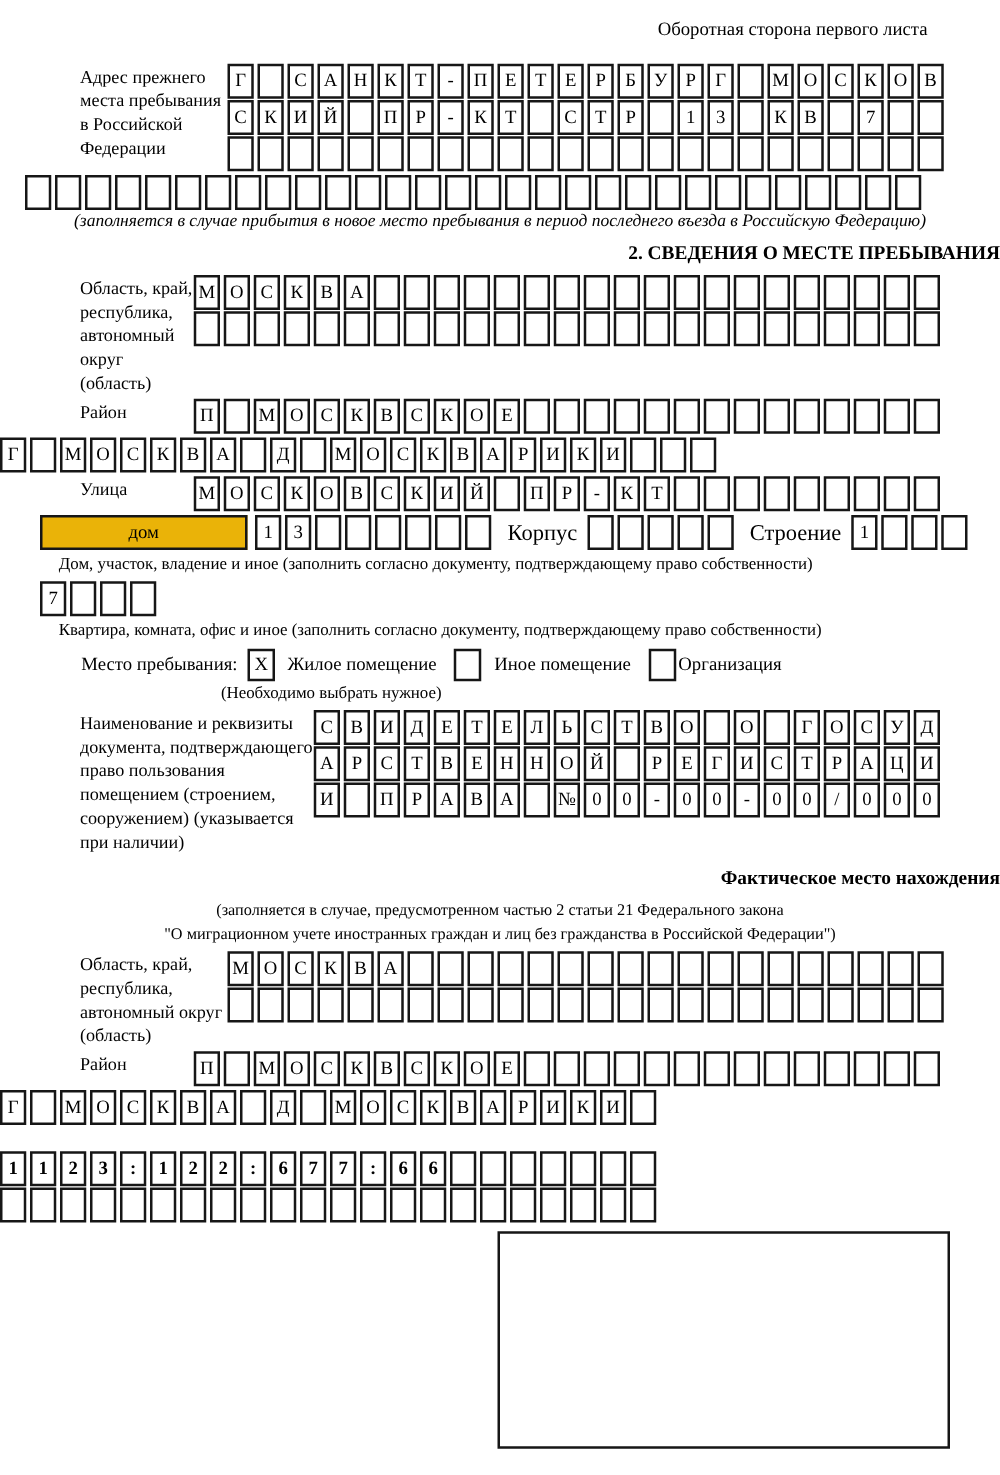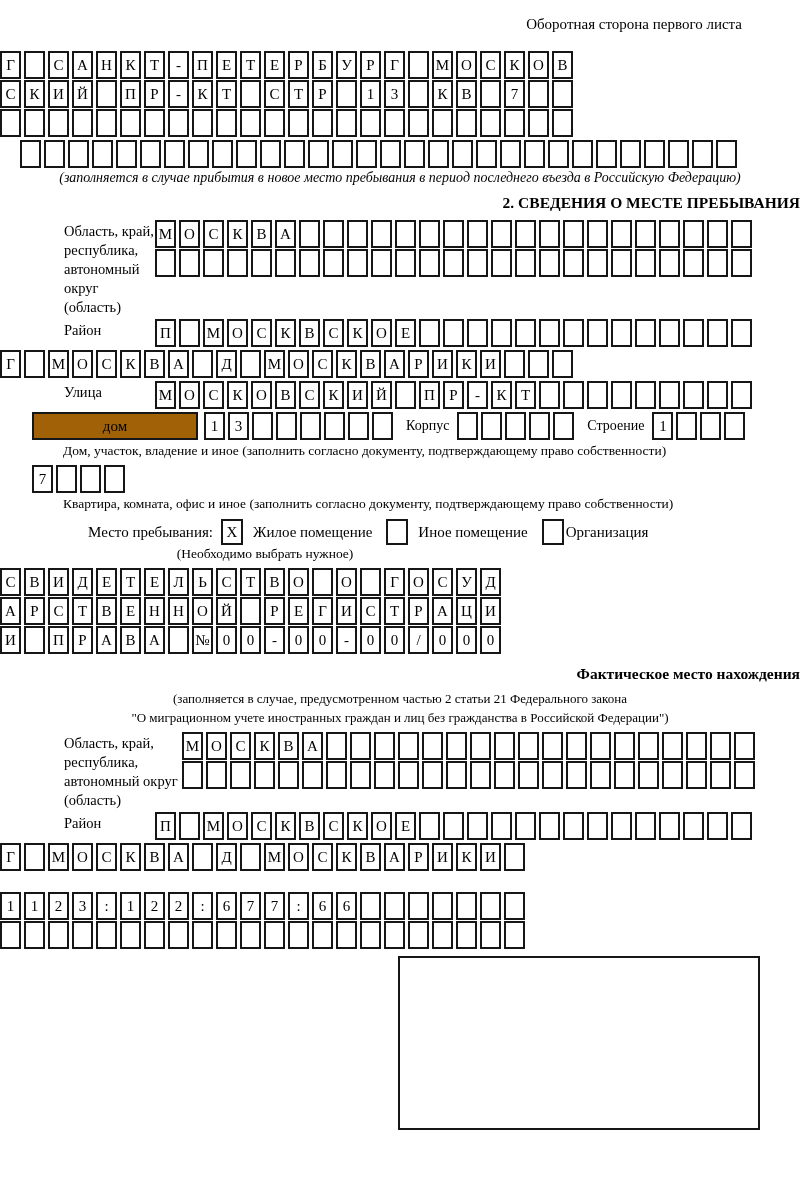--- a/index.html
+++ b/index.html
@@ -17,41 +17,42 @@
   .w251{ width:251px; }
   .cellrow{ height:28px; margin-bottom:1px; white-space:nowrap; }
   .cell{
     display:inline-block; box-sizing:content-box;
     width:17px; height:24px; border:2px solid #161616; margin-right:3px;
     text-align:center; line-height:24px; font-size:15px; vertical-align:top;
     background:#fff;
   }
   .overflow-row{ padding-left:20px; margin-top:2px; }
   .caption{ font-size:14px; text-align:center; margin:2px 0 8px 0;font-style:italic; }
-  .caption-left{ font-size:13.5px; text-align:left; padding-left:63px; margin:1px 0 6px 0; }
+  .caption-left{ font-size:13.5px; text-align:left; padding-left:47px; margin:1px 0 6px 0; }
   .sec-title{ text-align:right; font-weight:bold; font-size:15.5px; margin:8px 0 8px 0; }
   .inline-row{ display:flex; align-items:flex-start; margin:2px 0 2px 32px; }
-  .widebox{ box-sizing:content-box; height:24px; border:2px solid #161616; text-align:center; line-height:24px; font-size:15px; margin-right:6px; flex-shrink:0; background:#a16207;}
+  .widebox{ box-sizing:content-box; height:24px; border:2px solid #161616; text-align:center; line-height:24px; font-size:15px; margin-right:6px; flex-shrink:0; background:#eab308;}
   .dom-w{ width:162px; }
   .kv-w{ width:200px; }
-  .small-label{ font-size:14px; line-height:28px; margin:0 8px 0 10px; }
-  .mesto-row{ display:flex; align-items:flex-start; padding-left:88px; margin-top:4px; }
+  .small-label{ font-size:18px; line-height:28px; margin:0 8px 0 10px; }
+  .mesto-row{ display:flex; align-items:flex-start; padding-left:65px; margin-top:4px; }
   .mesto-row .t{ font-size:15px; line-height:28px; }
   .chk{ display:inline-block; box-sizing:content-box; width:18px; height:22px; border:2px solid #161616; text-align:center; line-height:22px; font-size:15px; margin:1px 0 0 0; background:#fff;}
   .opt-label{ margin:0 14px 0 10px; }
   .note-center{ width:530px; text-align:center; font-size:13.5px; margin:0 0 6px 0; }
   .fact-caption{ font-size:13px; text-align:center; margin:0 0 3px 0; }
   .confirm-box{ box-sizing:content-box; width:358px; height:170px; border:2px solid #161616; margin:6px 0 6px 398px; background:#fff;}
 </style>
 </head>
 <body>
 
 <div class="hdr-note">Оборотная сторона первого листа</div>
 
 <div class="frow" style="margin-top:18px;">
+  <div class="flabel w182">Адрес прежнего места пребывания в Российской Федерации</div>
   <div>
     <div class="cellrow"><span class="cell">Г</span><span class="cell"></span><span class="cell">С</span><span class="cell">А</span><span class="cell">Н</span><span class="cell">К</span><span class="cell">Т</span><span class="cell">-</span><span class="cell">П</span><span class="cell">Е</span><span class="cell">Т</span><span class="cell">Е</span><span class="cell">Р</span><span class="cell">Б</span><span class="cell">У</span><span class="cell">Р</span><span class="cell">Г</span><span class="cell"></span><span class="cell">М</span><span class="cell">О</span><span class="cell">С</span><span class="cell">К</span><span class="cell">О</span><span class="cell">В</span></div>
     <div class="cellrow"><span class="cell">С</span><span class="cell">К</span><span class="cell">И</span><span class="cell">Й</span><span class="cell"></span><span class="cell">П</span><span class="cell">Р</span><span class="cell">-</span><span class="cell">К</span><span class="cell">Т</span><span class="cell"></span><span class="cell">С</span><span class="cell">Т</span><span class="cell">Р</span><span class="cell"></span><span class="cell">1</span><span class="cell">3</span><span class="cell"></span><span class="cell">К</span><span class="cell">В</span><span class="cell"></span><span class="cell">7</span><span class="cell"></span><span class="cell"></span></div>
     <div class="cellrow"><span class="cell"></span><span class="cell"></span><span class="cell"></span><span class="cell"></span><span class="cell"></span><span class="cell"></span><span class="cell"></span><span class="cell"></span><span class="cell"></span><span class="cell"></span><span class="cell"></span><span class="cell"></span><span class="cell"></span><span class="cell"></span><span class="cell"></span><span class="cell"></span><span class="cell"></span><span class="cell"></span><span class="cell"></span><span class="cell"></span><span class="cell"></span><span class="cell"></span><span class="cell"></span><span class="cell"></span></div>
   </div>
 </div>
 <div class="cellrow overflow-row"><span class="cell"></span><span class="cell"></span><span class="cell"></span><span class="cell"></span><span class="cell"></span><span class="cell"></span><span class="cell"></span><span class="cell"></span><span class="cell"></span><span class="cell"></span><span class="cell"></span><span class="cell"></span><span class="cell"></span><span class="cell"></span><span class="cell"></span><span class="cell"></span><span class="cell"></span><span class="cell"></span><span class="cell"></span><span class="cell"></span><span class="cell"></span><span class="cell"></span><span class="cell"></span><span class="cell"></span><span class="cell"></span><span class="cell"></span><span class="cell"></span><span class="cell"></span><span class="cell"></span><span class="cell"></span></div>
 <div class="caption">(заполняется в случае прибытия в новое место пребывания в период последнего въезда в Российскую Федерацию)</div>
 
 <div class="sec-title">2. СВЕДЕНИЯ О МЕСТЕ ПРЕБЫВАНИЯ</div>
@@ -98,20 +99,21 @@
   <span class="chk" style="margin-left:8px;">X</span>
   <span class="t opt-label">Жилое помещение</span>
   <span class="chk"></span>
   <span class="t opt-label">Иное помещение</span>
   <span class="chk"></span>
   <span class="t opt-label" style="margin-left:2px;">Организация</span>
 </div>
 <div class="note-center">(Необходимо выбрать нужное)</div>
 
 <div class="frow">
+  <div class="flabel w251">Наименование и реквизиты документа, подтверждающего право пользования помещением (строением, сооружением) (указывается при наличии)</div>
   <div>
     <div class="cellrow"><span class="cell">С</span><span class="cell">В</span><span class="cell">И</span><span class="cell">Д</span><span class="cell">Е</span><span class="cell">Т</span><span class="cell">Е</span><span class="cell">Л</span><span class="cell">Ь</span><span class="cell">С</span><span class="cell">Т</span><span class="cell">В</span><span class="cell">О</span><span class="cell"></span><span class="cell">О</span><span class="cell"></span><span class="cell">Г</span><span class="cell">О</span><span class="cell">С</span><span class="cell">У</span><span class="cell">Д</span></div>
     <div class="cellrow"><span class="cell">А</span><span class="cell">Р</span><span class="cell">С</span><span class="cell">Т</span><span class="cell">В</span><span class="cell">Е</span><span class="cell">Н</span><span class="cell">Н</span><span class="cell">О</span><span class="cell">Й</span><span class="cell"></span><span class="cell">Р</span><span class="cell">Е</span><span class="cell">Г</span><span class="cell">И</span><span class="cell">С</span><span class="cell">Т</span><span class="cell">Р</span><span class="cell">А</span><span class="cell">Ц</span><span class="cell">И</span></div>
     <div class="cellrow"><span class="cell">И</span><span class="cell"></span><span class="cell">П</span><span class="cell">Р</span><span class="cell">А</span><span class="cell">В</span><span class="cell">А</span><span class="cell"></span><span class="cell">№</span><span class="cell">0</span><span class="cell">0</span><span class="cell">-</span><span class="cell">0</span><span class="cell">0</span><span class="cell">-</span><span class="cell">0</span><span class="cell">0</span><span class="cell">/</span><span class="cell">0</span><span class="cell">0</span><span class="cell">0</span></div>
   </div>
 </div>
 
 <div class="sec-title" style="margin-top:10px;">Фактическое место нахождения</div>
 <div class="fact-caption">(заполняется в случае, предусмотренном частью 2 статьи 21 Федерального закона</div>
 <div class="fact-caption" style="margin-bottom:6px;">"О миграционном учете иностранных граждан и лиц без гражданства в Российской Федерации")</div>
@@ -127,19 +129,19 @@
 <div class="frow">
   <div class="flabel w155">Район</div>
   <div class="cellrow"><span class="cell">П</span><span class="cell"></span><span class="cell">М</span><span class="cell">О</span><span class="cell">С</span><span class="cell">К</span><span class="cell">В</span><span class="cell">С</span><span class="cell">К</span><span class="cell">О</span><span class="cell">Е</span><span class="cell"></span><span class="cell"></span><span class="cell"></span><span class="cell"></span><span class="cell"></span><span class="cell"></span><span class="cell"></span><span class="cell"></span><span class="cell"></span><span class="cell"></span><span class="cell"></span><span class="cell"></span><span class="cell"></span><span class="cell"></span></div>
 </div>
 
 <div class="frow">
   <div class="cellrow"><span class="cell">Г</span><span class="cell"></span><span class="cell">М</span><span class="cell">О</span><span class="cell">С</span><span class="cell">К</span><span class="cell">В</span><span class="cell">А</span><span class="cell"></span><span class="cell">Д</span><span class="cell"></span><span class="cell">М</span><span class="cell">О</span><span class="cell">С</span><span class="cell">К</span><span class="cell">В</span><span class="cell">А</span><span class="cell">Р</span><span class="cell">И</span><span class="cell">К</span><span class="cell">И</span><span class="cell"></span></div>
 </div>
 
 <div class="frow">
-  <div style="padding-top:18px;">
+  <div style="padding-top:18px;font-weight:bold;">
     <div class="cellrow"><span class="cell">1</span><span class="cell">1</span><span class="cell">2</span><span class="cell">3</span><span class="cell">:</span><span class="cell">1</span><span class="cell">2</span><span class="cell">2</span><span class="cell">:</span><span class="cell">6</span><span class="cell">7</span><span class="cell">7</span><span class="cell">:</span><span class="cell">6</span><span class="cell">6</span><span class="cell"></span><span class="cell"></span><span class="cell"></span><span class="cell"></span><span class="cell"></span><span class="cell"></span><span class="cell"></span></div>
     <div class="cellrow"><span class="cell"></span><span class="cell"></span><span class="cell"></span><span class="cell"></span><span class="cell"></span><span class="cell"></span><span class="cell"></span><span class="cell"></span><span class="cell"></span><span class="cell"></span><span class="cell"></span><span class="cell"></span><span class="cell"></span><span class="cell"></span><span class="cell"></span><span class="cell"></span><span class="cell"></span><span class="cell"></span><span class="cell"></span><span class="cell"></span><span class="cell"></span><span class="cell"></span></div>
   </div>
 </div>
 
 <div class="confirm-box"></div>
 
 </body></html>

